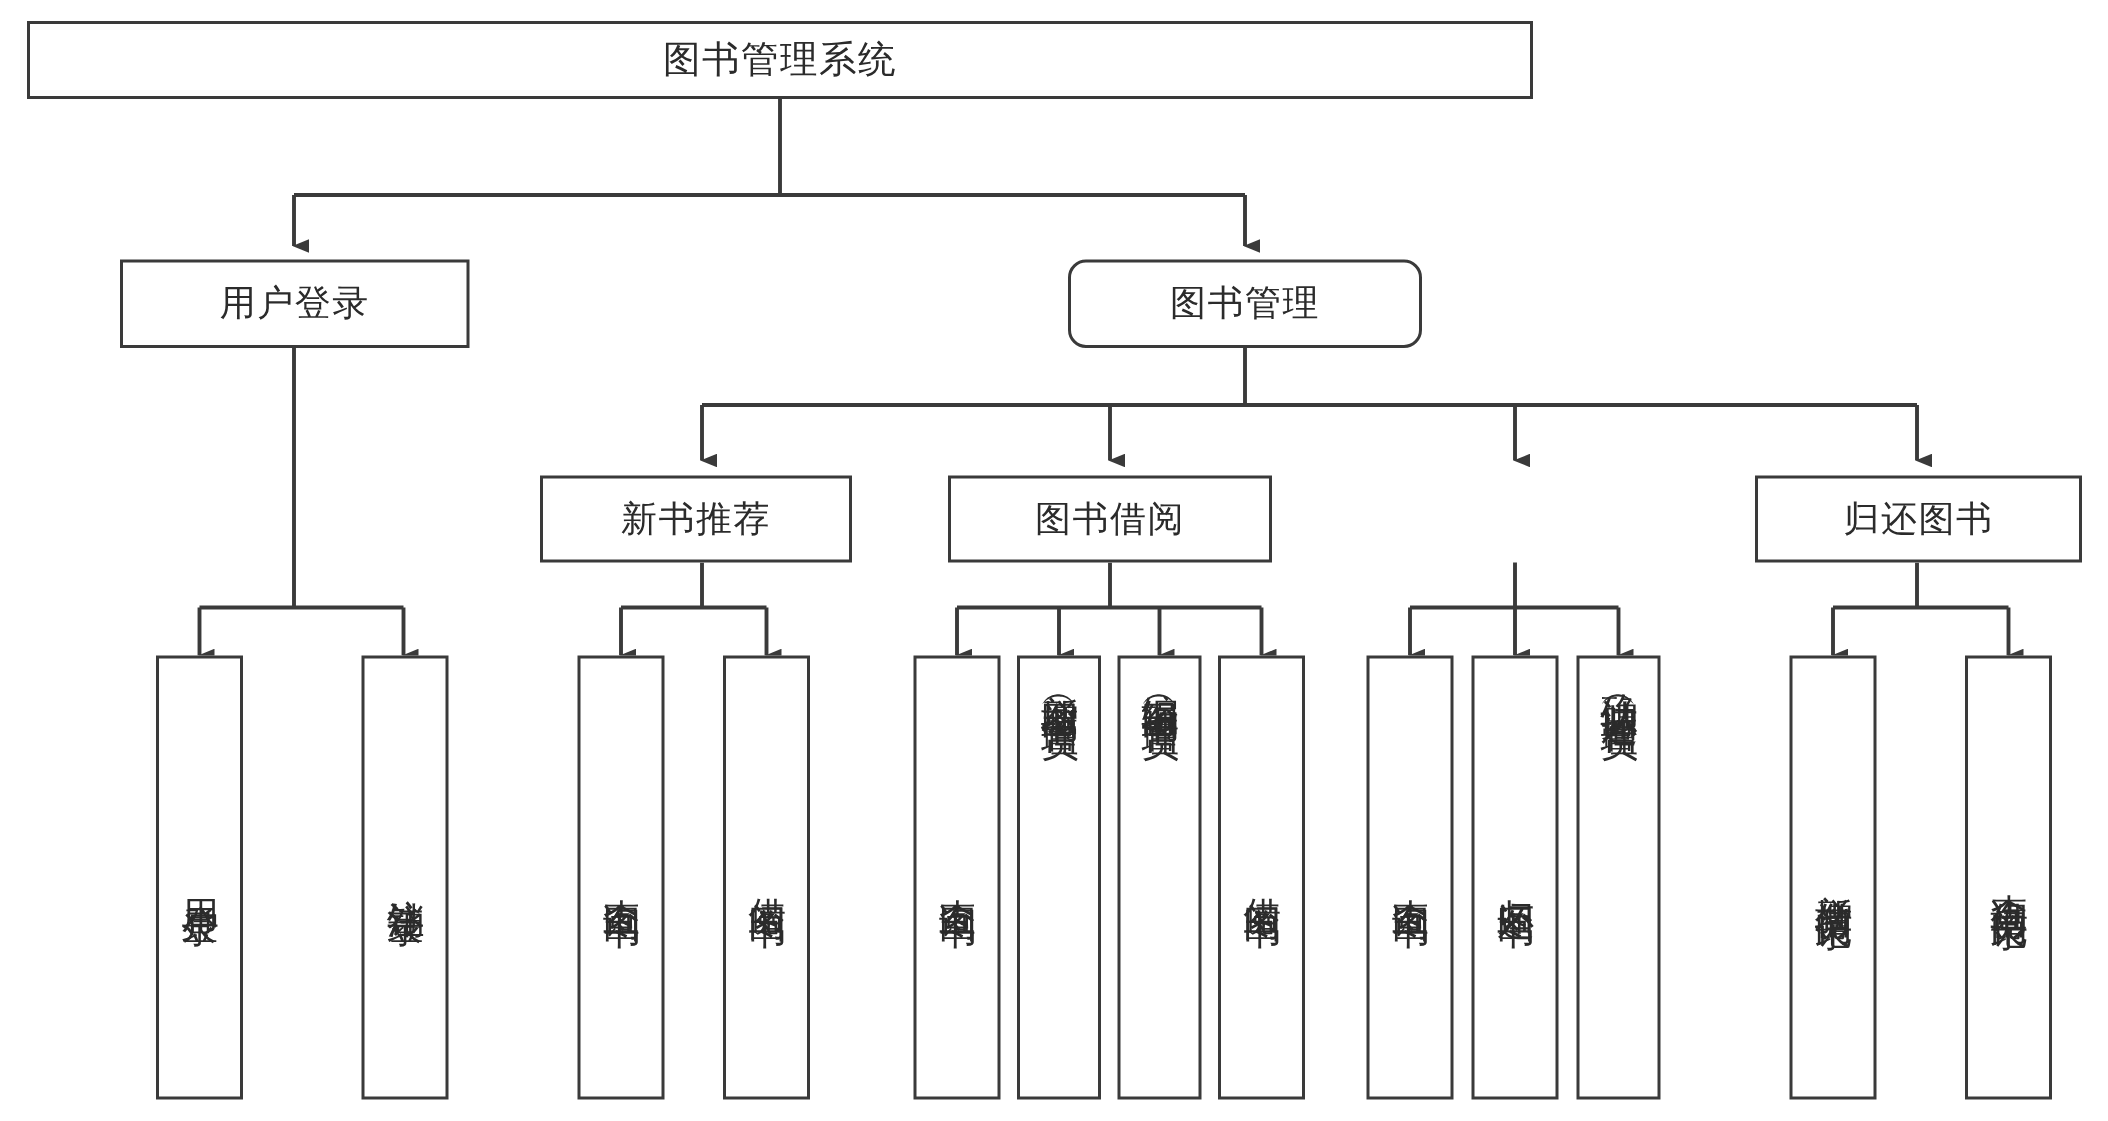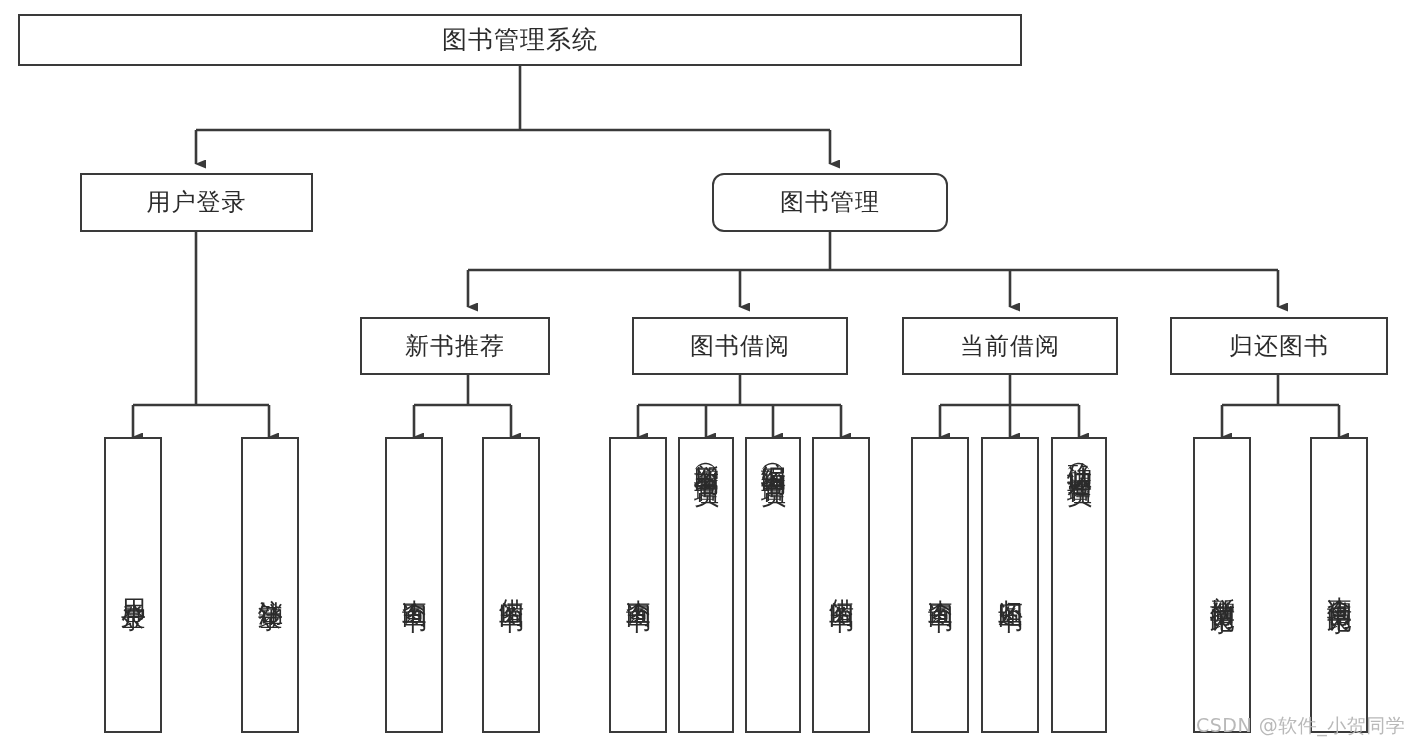--- a/index.html
+++ b/index.html
@@ -128,28 +128,25 @@
     <span>图书管理系统</span>
   </div>
 
   <div class="node horiz" style="left:80px; top:173px; width:233px; height:59px;">
     <span>用户登录</span>
   </div>
   <div class="node horiz" style="left:712px; top:173px; width:236px; height:59px;border-radius:12px;">
     <span>图书管理</span>
   </div>
 
-  <div class="node horiz" style="left:360px; top:317px; width:190px; height:58px;">
+  <div class="node horiz" style="left:360px; top:317px; width:208px; height:58px;">
     <span>新书推荐</span>
   </div>
   <div class="node horiz" style="left:632px; top:317px; width:216px; height:58px;">
     <span>图书借阅</span>
-  </div>
-  <div class="node horiz" style="left:902px; top:317px; width:216px; height:58px;">
-    <span>当前借阅</span>
   </div>
   <div class="node horiz" style="left:1170px; top:317px; width:218px; height:58px;">
     <span>归还图书</span>
   </div>
 
   <div class="node leaf" style="left:104px; top:437px; width:58px; height:296px;">
     <span class="vtext">用户登录</span>
   </div>
   <div class="node leaf" style="left:241px; top:437px; width:58px; height:296px;">
     <span class="vtext">注销登录</span>
@@ -185,15 +182,14 @@
     <span class="vtext">确认归还（管理员）</span>
   </div>
 
   <div class="node leaf" style="left:1193px; top:437px; width:58px; height:296px;">
     <span class="vtext">新增借阅记录</span>
   </div>
   <div class="node leaf" style="left:1310px; top:437px; width:58px; height:296px;">
     <span class="vtext">查询借阅记录</span>
   </div>
 
-  <div class="watermark" style="left:1196px; top:713px;">CSDN @软件_小贺同学</div>
 
 </div>
 
 </body></html>

